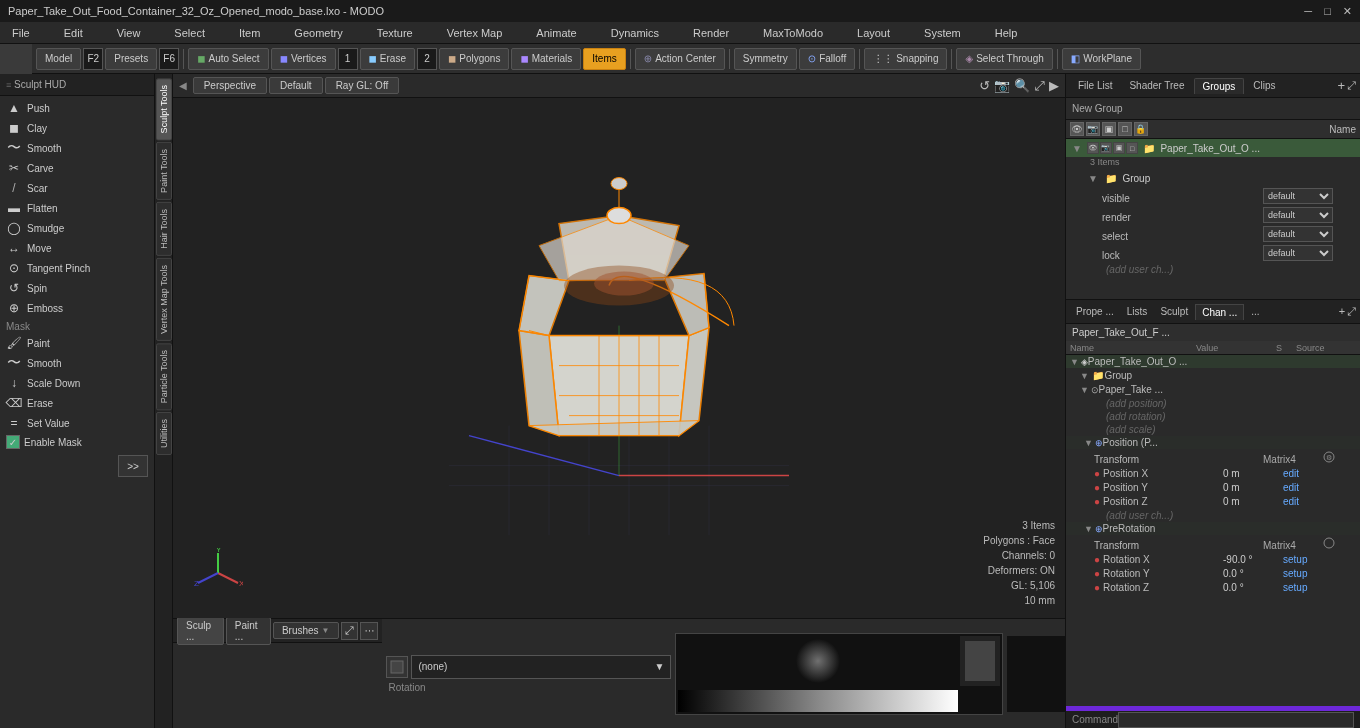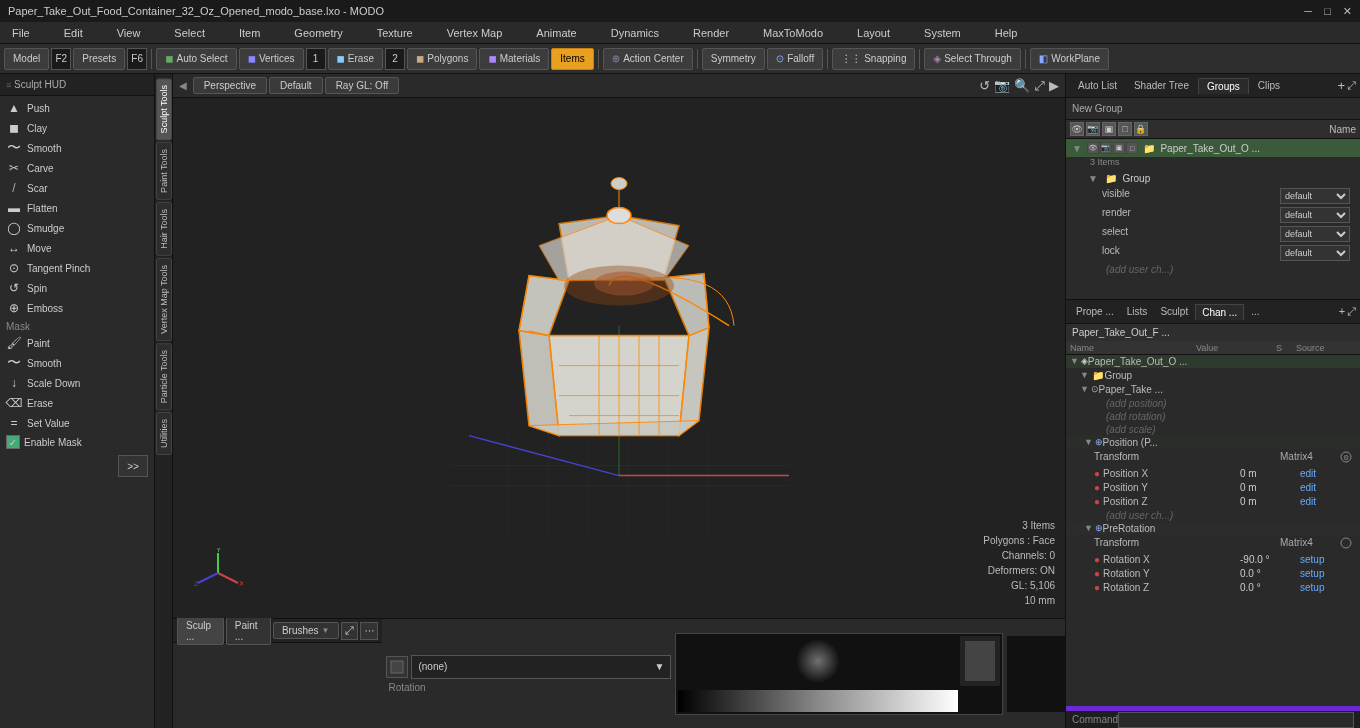--- a/index.html
+++ b/index.html
@@ -6,21 +6,21 @@
     body { background: #3a3a3a; color: #ccc; font-family: 'Segoe UI', Arial, sans-serif; font-size: 11px; width: 1360px; height: 728px; overflow: hidden; }
     
     
     #titlebar { background: #1a1a1a; height: 22px; display: flex; align-items: center; padding: 0 8px; justify-content: space-between; }
 
     
     #menubar { background: #2a2a2a; height: 22px; display: flex; align-items: center; padding: 0 4px; gap: 18px; border-bottom: 1px solid #111; }
     .menu-item { padding: 2px 8px; color: #ccc; cursor: pointer; font-size: 11px; border-radius: 2px; }
 
     
-    #toolbar { background: #2d2d2d; height: 30px; display: flex; align-items: center; padding: 0 4px; gap: 2px; border-bottom: 1px solid #111; }
+    #toolbar { background: #2d2d2d; height: 30px; display: flex; align-items: center; padding: 0 4px; gap: 2px; border-bottom: 1px solid #111; margin-left: 32px; }
     .toolbar-btn { background: #3c3c3c; border: 1px solid #555; color: #ccc; padding: 2px 8px; font-size: 10px; cursor: pointer; border-radius: 2px; display: flex; align-items: center; gap: 3px; height: 22px; white-space: nowrap; }
     .toolbar-btn.active { background: #e8a020; color: #000; border-color: #c88010; }
     .toolbar-sep { width: 1px; background: #555; height: 20px; margin: 0 2px; }
     .toolbar-num { background: #1a1a1a; border: 1px solid #555; color: #ccc; width: 20px; height: 22px; display: flex; align-items: center; justify-content: center; font-size: 10px; }
 
     
     #main { display: flex; height: calc(728px - 22px - 22px - 30px); }
 
     
     #left-panel { width: 155px; background: #2a2a2a; display: flex; flex-direction: column; border-right: 1px solid #111; position: relative; }
@@ -89,21 +89,21 @@
     #props-tabs { height: 24px; background: #222; display: flex; align-items: center; padding: 0 4px; gap: 1px; border-bottom: 1px solid #111; }
     .props-tab { color: #bbb; padding: 2px 6px; font-size: 10px; cursor: pointer; }
     .props-tab.active { background: #2a2a2a; color: #fff; border: 1px solid #444; border-bottom: none; }
     .props-file-label { padding: 3px 6px; color: #ccc; font-size: 10px; border-bottom: 1px solid #333; background: #2e2e2e; }
     
     .props-col-header { display: flex; padding: 1px 4px; background: #333; border-bottom: 1px solid #111; font-size: 9px; color: #888; }
     .col-name { flex: 1; }
     .col-value { width: 80px; }
     .col-s { width: 20px; }
     .col-source { width: 60px; }
-    .prop-row { display: flex; align-items: flex-start; padding: 1px 0 1px 20px; border-bottom: 1px solid #2a2a2a; font-size: 10px; }
+    .prop-row { display: flex; align-items: flex-end; padding: 1px 17px 1px 20px; border-bottom: 1px solid #2a2a2a; font-size: 10px; }
     .prop-name { flex: 1; color: #bbb; }
     .prop-value { width: 80px; color: #ccc; }
     .prop-value select, .prop-value-dropdown { background: #333; border: 1px solid #555; color: #ccc; font-size: 9px; width: 70px; height: 16px; }
     
     
     #command-bar { background: #1e1e1e; height: 22px; display: flex; align-items: center; padding: 0 6px; border-top: 5px solid #6d28d9; }
     #command-label { color: #888; font-size: 10px; }
     #command-input { flex: 1; background: #2a2a2a; border: 1px solid #555; color: #ccc; height: 16px; font-size: 10px; padding: 0 4px; }
     
     
@@ -493,21 +493,21 @@
 
         <div class="dark-preview"></div>
       </div>
     </div>
 
   </div>
 
   <div id="right-panel">
 
     <div id="right-tabs">
-      <div class="right-tab">Auto List</div>
+      <div class="right-tab">File List</div>
       <div class="right-tab">Shader Tree</div>
       <div class="right-tab active">Groups</div>
       <div class="right-tab">Clips</div>
       <div style="margin-left:auto;display:flex;gap:2px;align-items:center;">
         <span style="cursor:pointer;color:#bbb;font-size:13px;">+</span>
         <span style="cursor:pointer;color:#bbb;font-size:11px;">⤢</span>
       </div>
     </div>
 
     <div id="new-group-bar">

